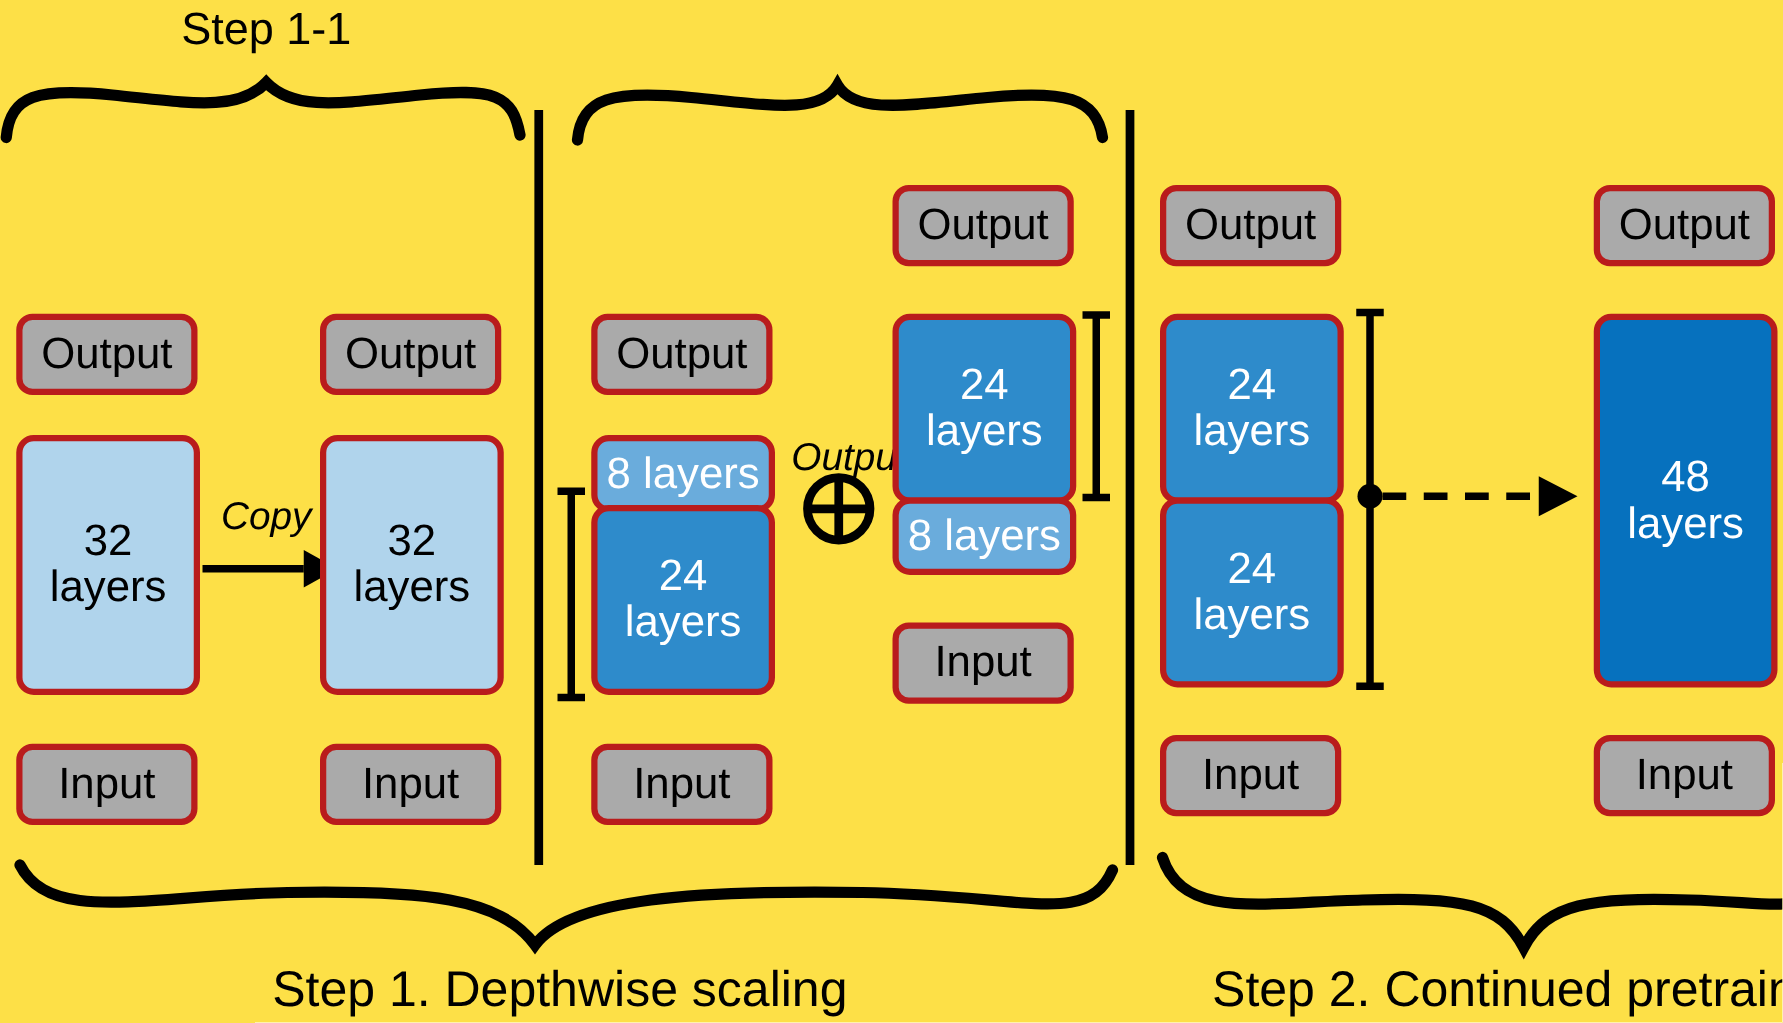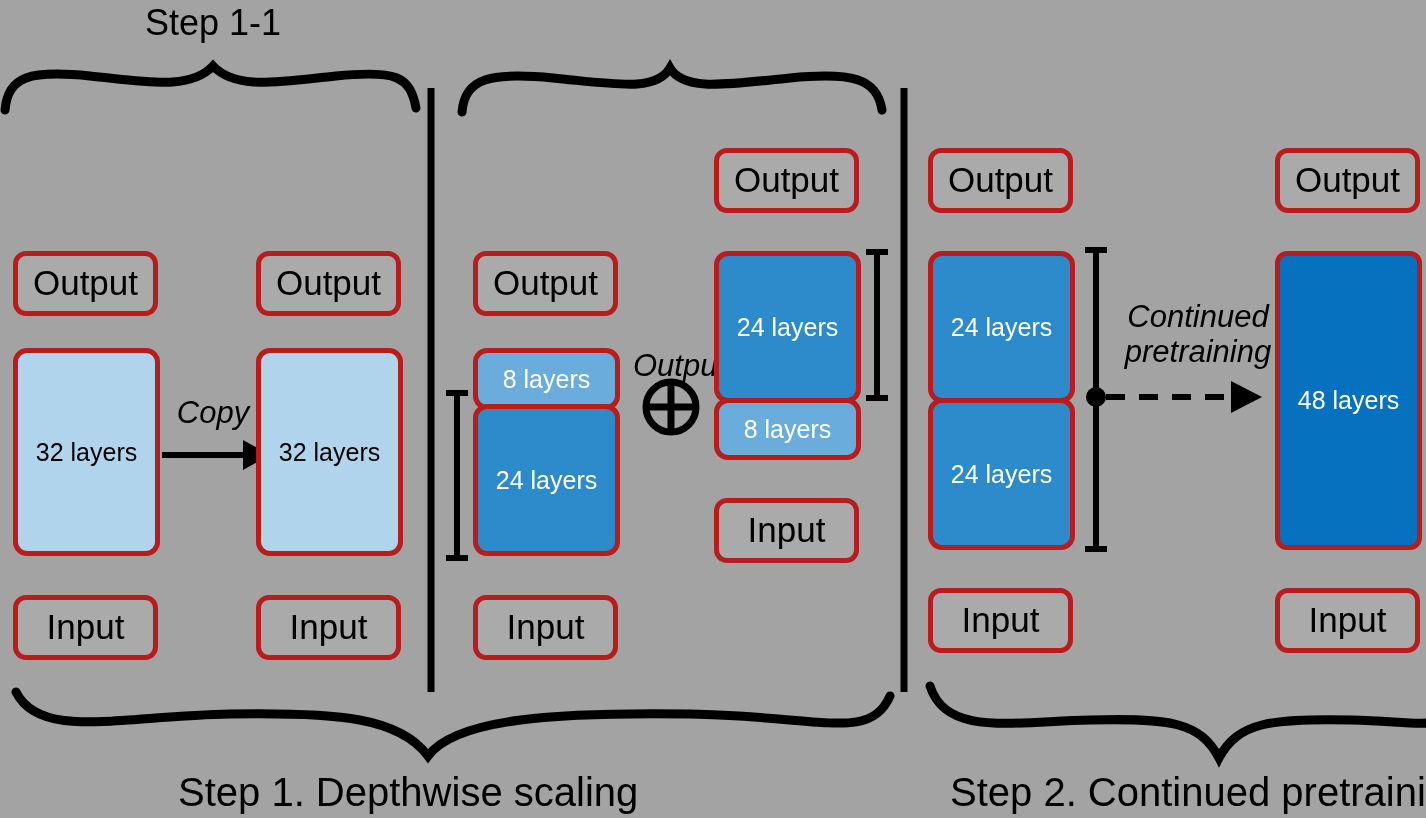--- a/index.html
+++ b/index.html
@@ -7,21 +7,21 @@
     padding: 0;
     background: #ffffff;
   }
   body {
     font-family: "Liberation Sans", sans-serif;
   }
   #canvas {
     position: relative;
     width: 1426px;
     height: 818px;
-    background: #a3a3a3;
+    background: #fde047;
     overflow: hidden;
   }
   .svg-layer {
     position: absolute;
     left: 0; top: 0;
     width: 1426px;
     height: 818px;
     pointer-events: none;
   }
   
@@ -38,38 +38,38 @@
     font-family: "Liberation Sans", sans-serif;
   }
   .io-box {
     background: #aaaaaa;
     color: #000000;
     font-size: 35px;
     border-radius: 13px;
   }
   .layer-box {
     color: #ffffff;
-    font-size: 25px;
+    font-size: 35px;
   }
   .layer-box.dark-text { color: #000000; }
 
   
   .step-label {
     position: absolute;
     font-size: 36px;
     color: #000000;
     text-align: center;
     white-space: nowrap;
     font-family: "Liberation Sans", sans-serif;
   }
   .bottom-label {
     position: absolute;
     font-size: 40px;
     color: #000000;
-    text-align: left;
+    text-align: right;
     white-space: nowrap;
   }
   
   .annot {
     position: absolute;
     font-style: italic;
     font-size: 31px;
     color: #000000;
     text-align: center;
     white-space: nowrap;
@@ -166,25 +166,21 @@
   <div class="nodebox io-box" style="left:714px; top:148px; width:145px; height:65px;">Output</div>
   <div class="nodebox layer-box" style="left:714px; top:251px; width:147px; height:152px; background:#2e8bcb;">24 layers</div>
   <div class="nodebox layer-box" style="left:714px; top:398px; width:147px; height:62px; background:#6aacdc;">8 layers</div>
   <div class="nodebox io-box" style="left:714px; top:498px; width:145px; height:65px;">Input</div>
 
   <div class="nodebox io-box" style="left:928px; top:148px; width:145px; height:65px;">Output</div>
   <div class="nodebox layer-box" style="left:928px; top:251px; width:147px; height:152px; background:#2e8bcb;">24 layers</div>
   <div class="nodebox layer-box" style="left:928px; top:398px; width:147px; height:152px; background:#2e8bcb;">24 layers</div>
   <div class="nodebox io-box" style="left:928px; top:588px; width:145px; height:65px;">Input</div>
 
-  <div class="annot two-line" style="left:1118px; top:300px; width:160px;">
-    <span>Continued</span><br>
-    <span>pretraining</span>
-  </div>
 
   <div class="nodebox io-box" style="left:1275px; top:148px; width:145px; height:65px;">Output</div>
-  <div class="nodebox layer-box" style="left:1275px; top:251px; width:147px; height:299px; background:#0671be;border-radius:12px;">48 layers</div>
+  <div class="nodebox layer-box" style="left:1275px; top:251px; width:147px; height:299px; background:#0671be;">48 layers</div>
   <div class="nodebox io-box" style="left:1275px; top:588px; width:145px; height:65px;">Input</div>
 
   <div class="bottom-label" style="left:178px; top:770px; width:500px;">Step 1. Depthwise scaling</div>
   <div class="bottom-label" style="left:950px; top:770px; width:540px;">Step 2. Continued pretraining</div>
 
 </div>
 
 </body></html>

